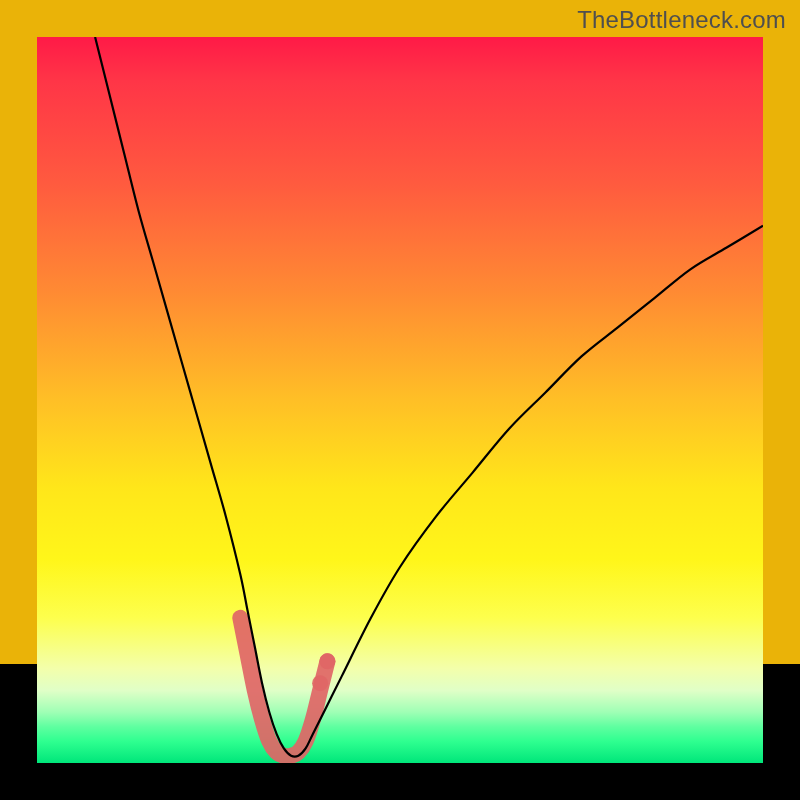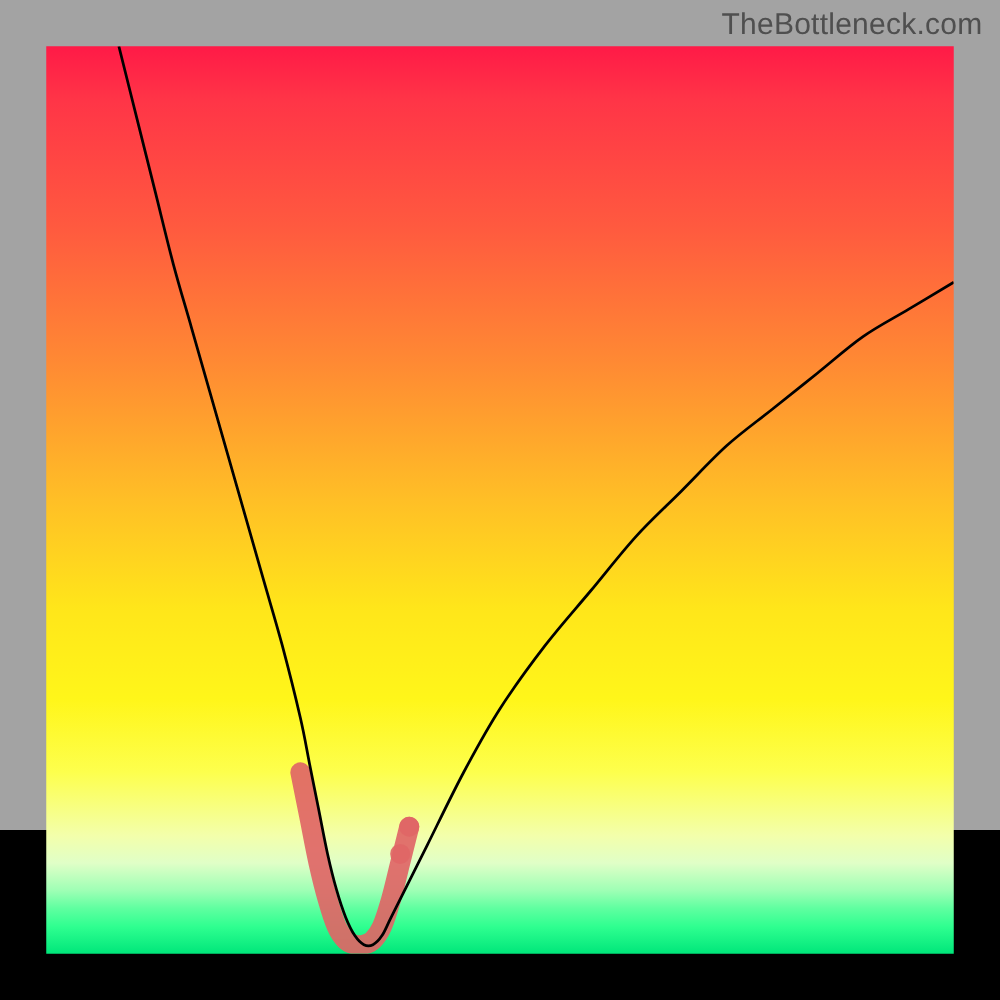--- a/index.html
+++ b/index.html
@@ -10,21 +10,21 @@
     background: #000;
     overflow: hidden;
     font-family: Arial, Helvetica, sans-serif;
   }
   .frame {
     position: absolute;
     left: 0;
     top: 0;
     width: 800px;
     height: 664px;
-    background: #a3a3a3;
+    background: #eab308;
   }
   .plot-area {
     position: absolute;
     left: 37px;
     top: 37px;
     width: 726px;
     height: 726px;
     background: linear-gradient(to bottom,
       #ff1a47 0%,
       #ff3547 6%,

